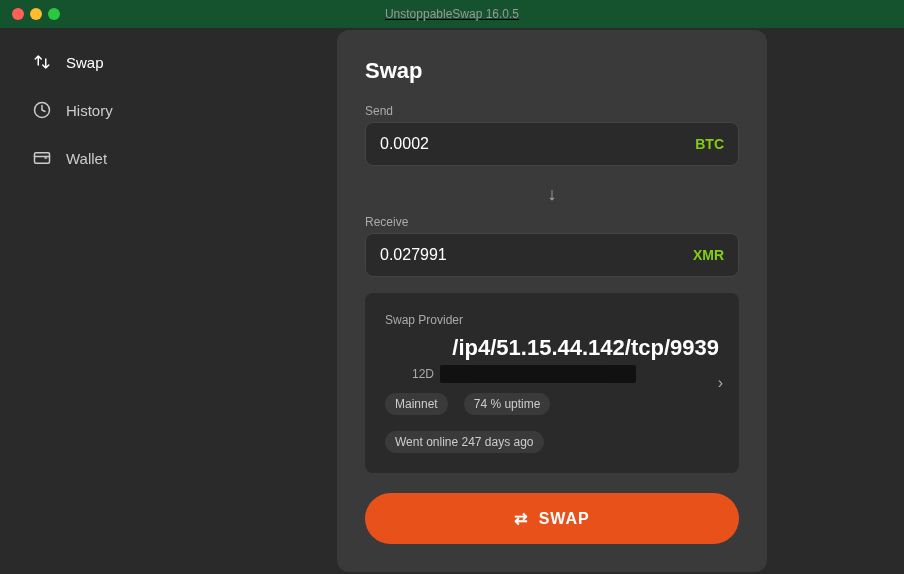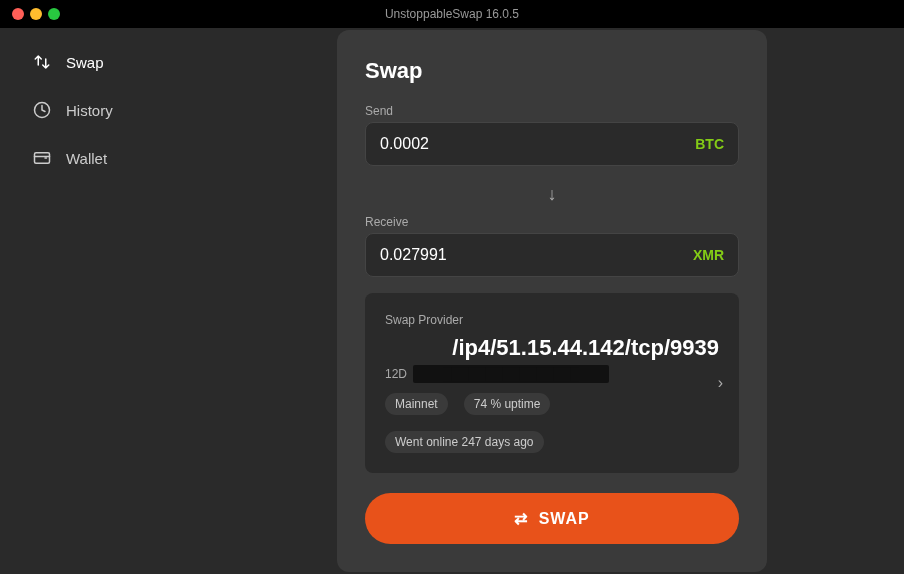--- a/index.html
+++ b/index.html
@@ -10,21 +10,21 @@
       background: #2a2a2a;
       font-family: -apple-system, BlinkMacSystemFont, 'Segoe UI', sans-serif;
       display: flex;
       flex-direction: column;
       overflow: hidden;
     }
 
     
     .titlebar {
       height: 28px;
-      background: #000000;
+      background: #14532d;
       display: flex;
       align-items: center;
       justify-content: center;
       position: relative;
       flex-shrink: 0;
       text-decoration: underline;
     }
 
     .titlebar-buttons {
       position: absolute;
@@ -188,20 +188,21 @@
       text-align: right;
     }
 
     .provider-id {
       color: #aaa;
       font-size: 13px;
       margin-bottom: 10px;
       display: flex;
       align-items: center;
       gap: 6px;
+      margin-left: 27px;
     }
 
     .provider-id-text {
       color: #aaa;
       font-size: 12px;
     }
 
     .provider-id-redacted {
       background: #111;
       color: #111;

